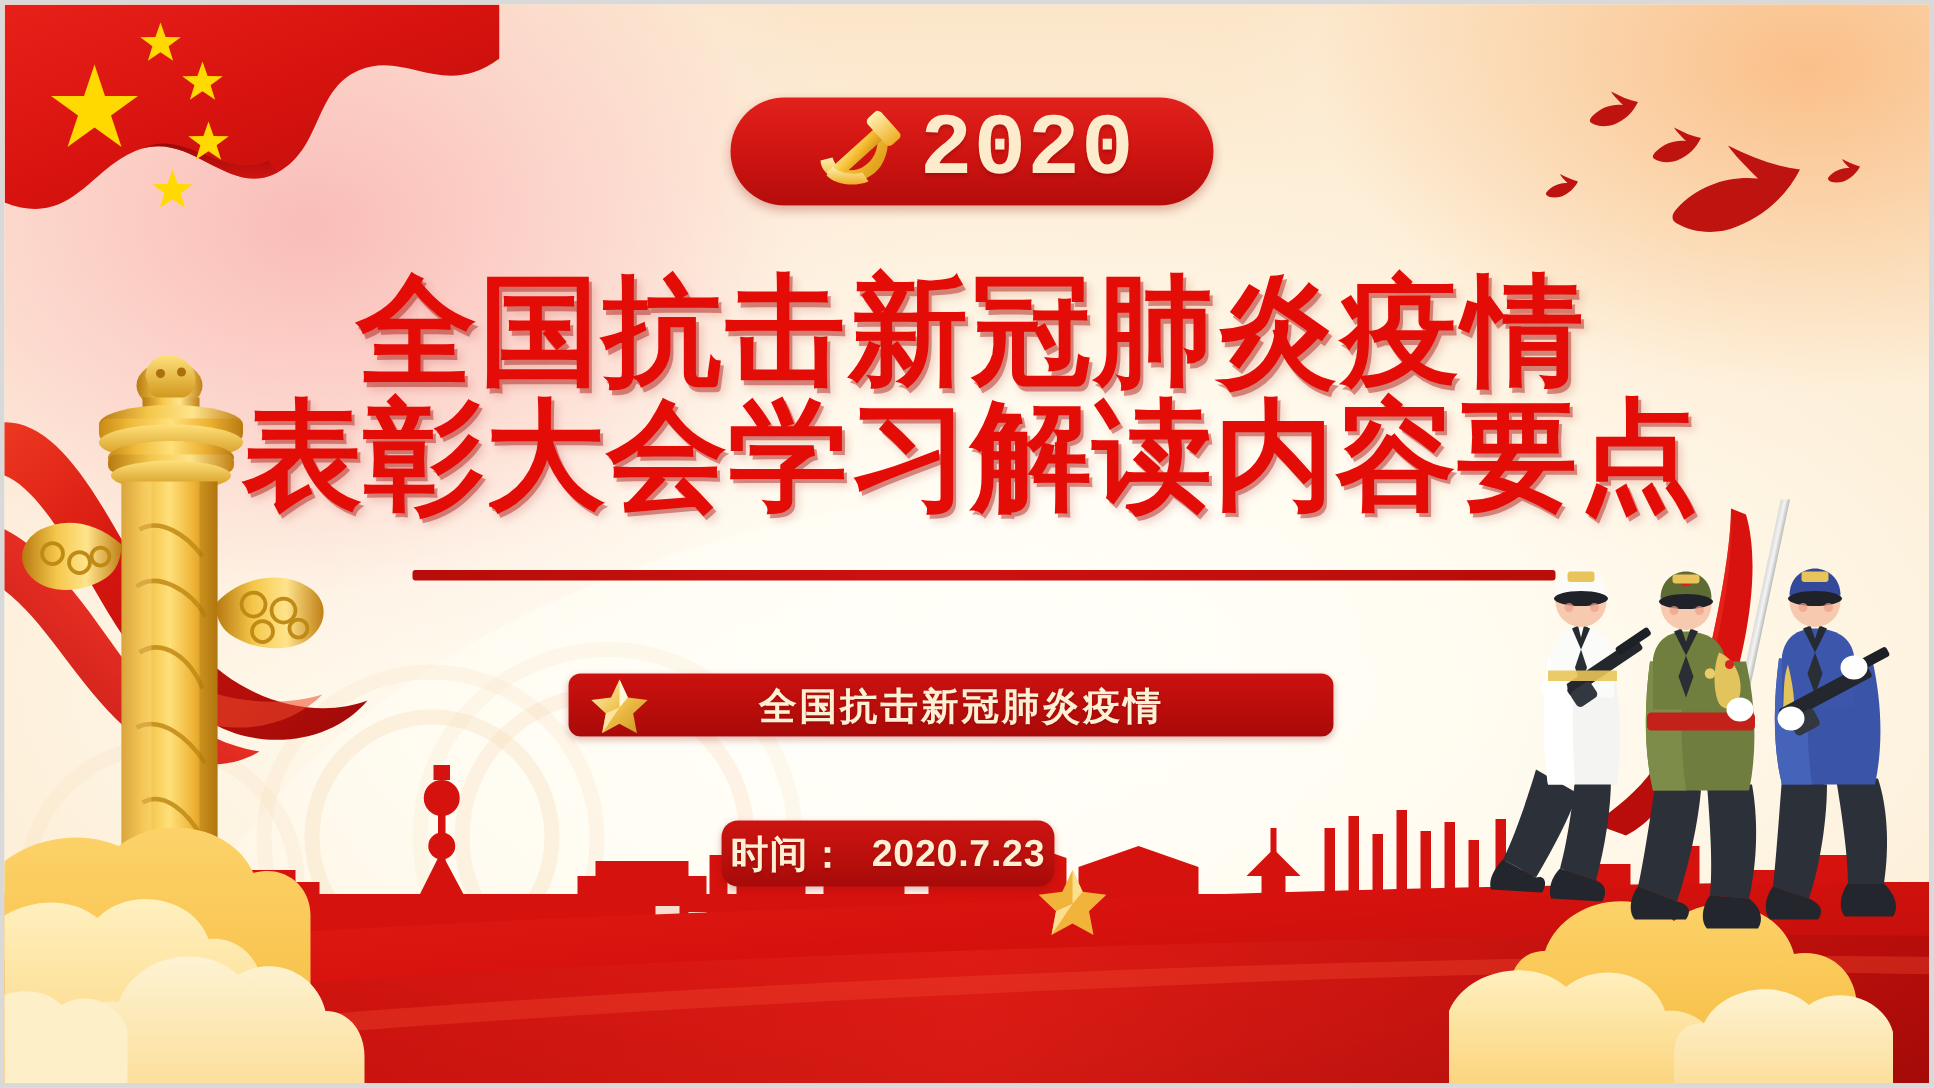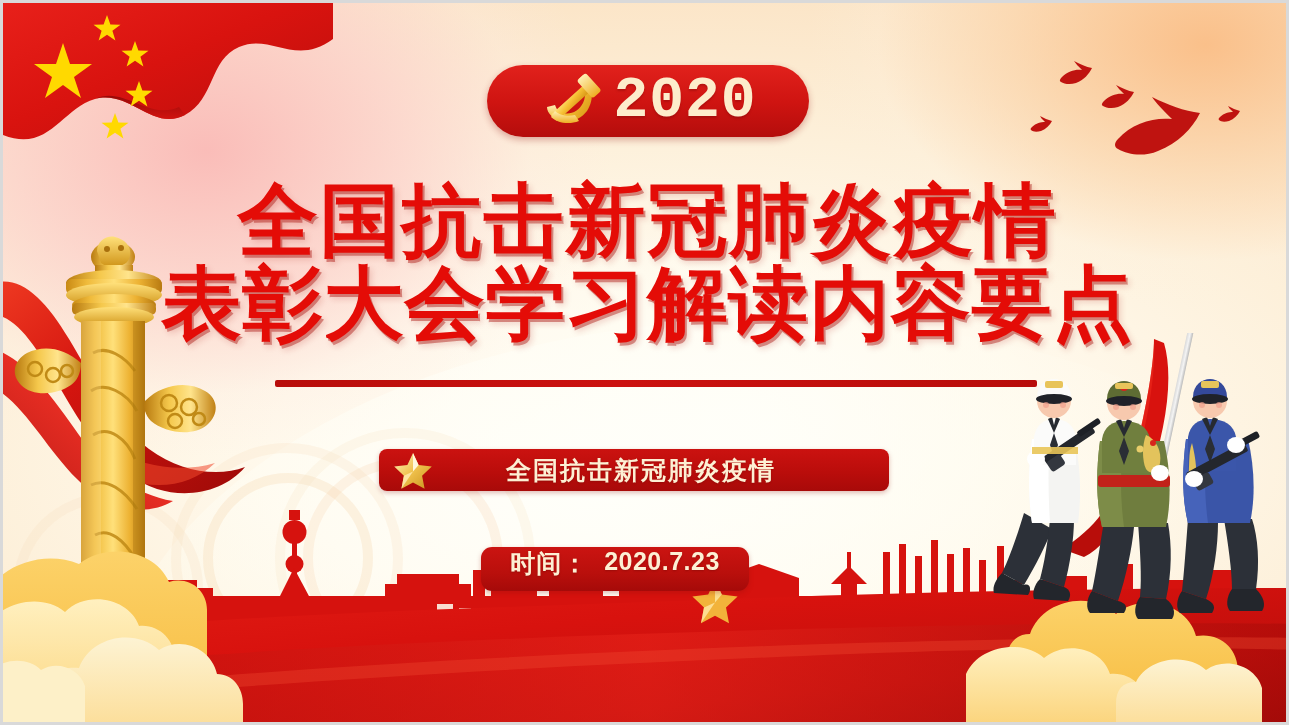--- a/index.html
+++ b/index.html
@@ -117,25 +117,25 @@
   .org-banner .org-text{
     flex:1;text-align:center;
     font-size:25px;font-weight:700;letter-spacing:2px;
     color:#fdf0d4;margin-right:40px;
     font-family:"DejaVu Sans","Liberation Sans",sans-serif;
     text-shadow:0 1px 2px rgba(110,10,8,.4);
   }
 
   
   .date-pill{
-    position:absolute;left:478px;top:544px;width:268px;height:44px;
+    position:absolute;left:478px;top:544px;width:222px;height:44px;
     border-radius:11px;
     background:linear-gradient(180deg,#cb1411 0%,#b90f0c 60%,#a50a09 100%);
     box-shadow:0 2px 5px rgba(140,15,12,.28);
-    display:flex;align-items:flex-start;justify-content:center;gap:16px;
+    display:flex;align-items:center;justify-content:center;gap:16px;
   }
   .date-pill .dlabel{
     font-size:25px;font-weight:700;color:#fdf0d4;letter-spacing:1px;
     font-family:"DejaVu Sans","Liberation Sans",sans-serif;
     text-shadow:0 1px 2px rgba(110,10,8,.4);
   }
   .date-pill .dval{
     font-size:25px;font-weight:700;color:#fdf0d4;letter-spacing:.5px;
     font-family:"Liberation Sans","DejaVu Sans",sans-serif;
     text-shadow:0 1px 2px rgba(110,10,8,.4);

